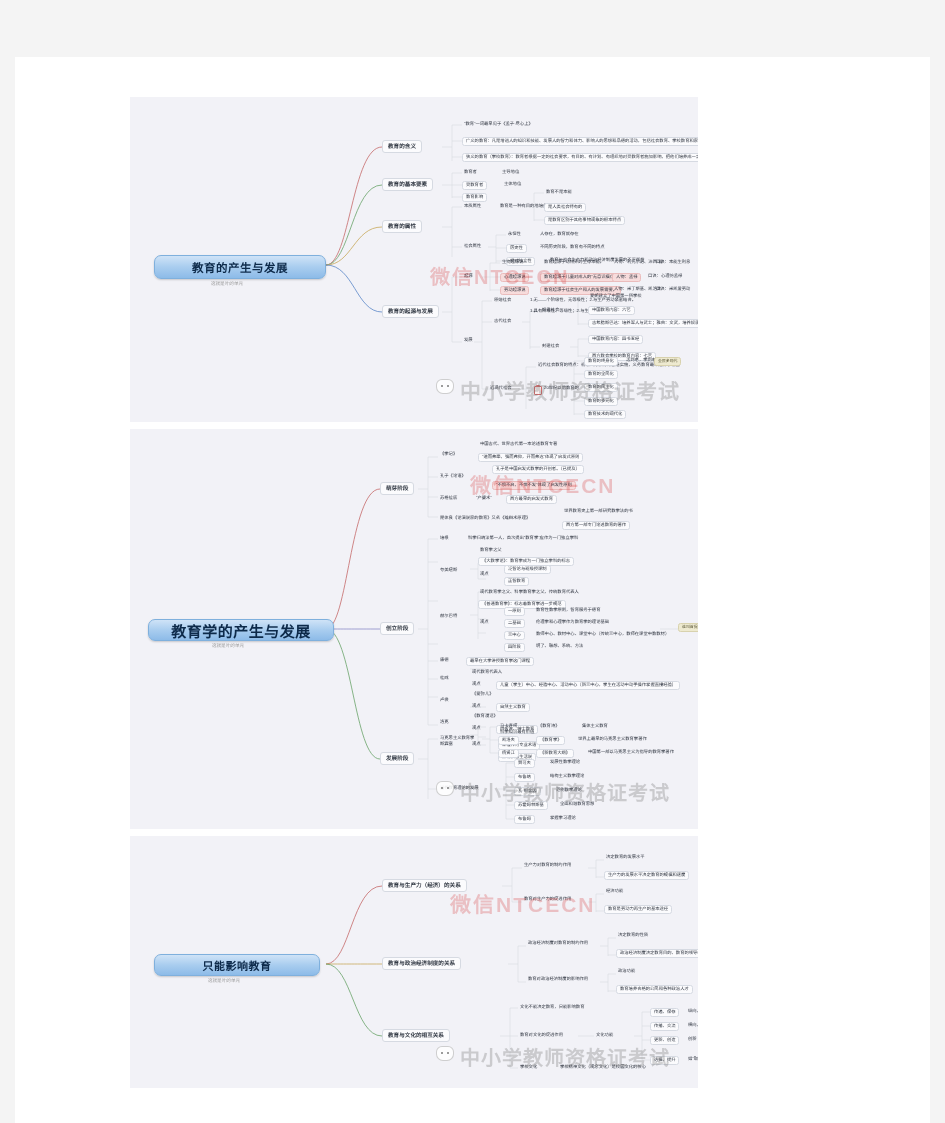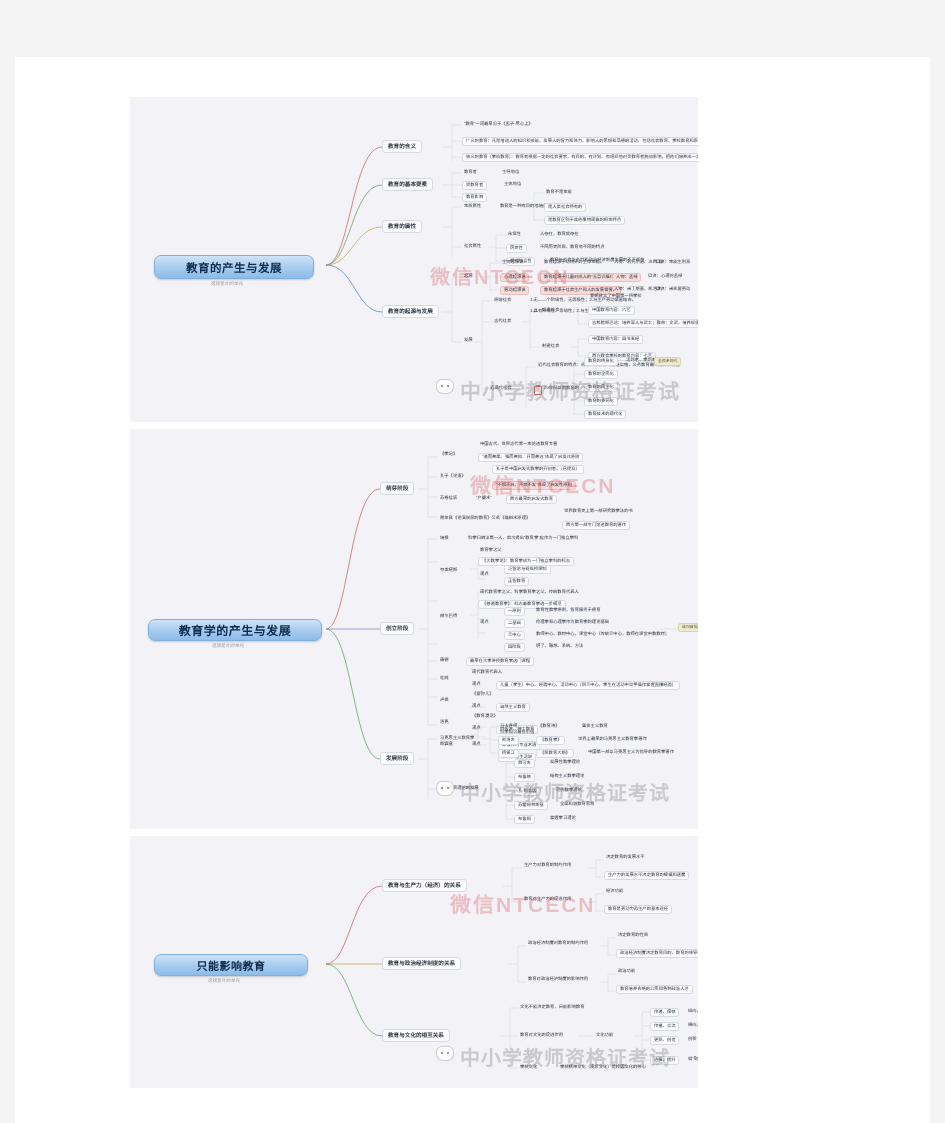--- a/index.html
+++ b/index.html
@@ -32,22 +32,21 @@
     background:linear-gradient(to bottom,#cfe3f7 0%,#a9cdef 50%,#8dbbe8 100%);
     border:1px solid #7fb0dd;
     border-radius:7px;
     color:#0d2a4a;
     font-weight:bold;
     font-size:11.5px;
     letter-spacing:.5px;
     display:flex;align-items:center;justify-content:center;
     box-shadow:0 1px 2px rgba(0,0,0,.18);
     white-space:nowrap;
-    padding:0 6px;
-    font-family:Liberation Mono, monospace;
+    padding:0 12px;
   }
   .root-sub{
     position:absolute;
     font-size:4.6px;color:#9b9b9b;white-space:nowrap;
     text-align:center;
   }
 
   
   .nd{
     position:absolute;
@@ -220,21 +219,21 @@
         <path d="M340,240 L348,240 M348,240 L356,240"></path>
         <path d="M340,278 L348,278 M348,278 L356,278"></path>
         <path d="M340,306 L348,306 M348,298 L348,316 M348,298 L356,298 M348,308 L356,308 M348,316 L356,316"></path>
         <path d="M288,330 L298,330 M298,310 L298,370 M298,310 L308,310 M298,360 L308,360"></path>
         <path d="M352,310 L360,310 M360,298 L360,324 M360,298 L368,298 M360,311 L368,311 M360,324 L368,324"></path>
         <path d="M368,360 L376,360 M376,334 L376,390 M376,334 L384,334 M376,348 L384,348 M376,362 L384,362 M376,376 L384,376 M376,390 L384,390"></path>
         <path d="M530,200 C544,200 544,200 552,200" stroke="#c9ced7"></path>
       </g>
     </svg>
 
-    <div class="root" style="left:18px;top:190px;width:160px;height:20px;font-size:12px;">教育学的产生与发展</div>
+    <div class="root" style="left:18px;top:190px;width:160px;height:20px;font-size:15px;">教育学的产生与发展</div>
     <div class="root-sub" style="left:18px;top:213px;width:160px;">这就是叶的单元</div>
 
     <div class="nd l1" style="left:250px;top:53px;">萌芽阶段</div>
     <div class="nd plain" style="left:308px;top:22px;">《学记》</div>
     <div class="nd plain" style="left:348px;top:12px;">中国古代、世界古代第一本论述教育专著</div>
     <div class="nd" style="left:348px;top:24px;">“道而弗牵，强而弗抑，开而弗达”体现了启发式原则</div>
     <div class="nd plain" style="left:308px;top:44px;">孔子《论语》</div>
     <div class="nd" style="left:362px;top:36px;">孔子是中国启发式教学的开创者。（已提及）</div>
     <div class="nd red" style="left:362px;top:52px;">“不愤不启，不悱不发”体现了启发性原则</div>
     <div class="nd plain" style="left:308px;top:66px;">苏格拉底</div>

